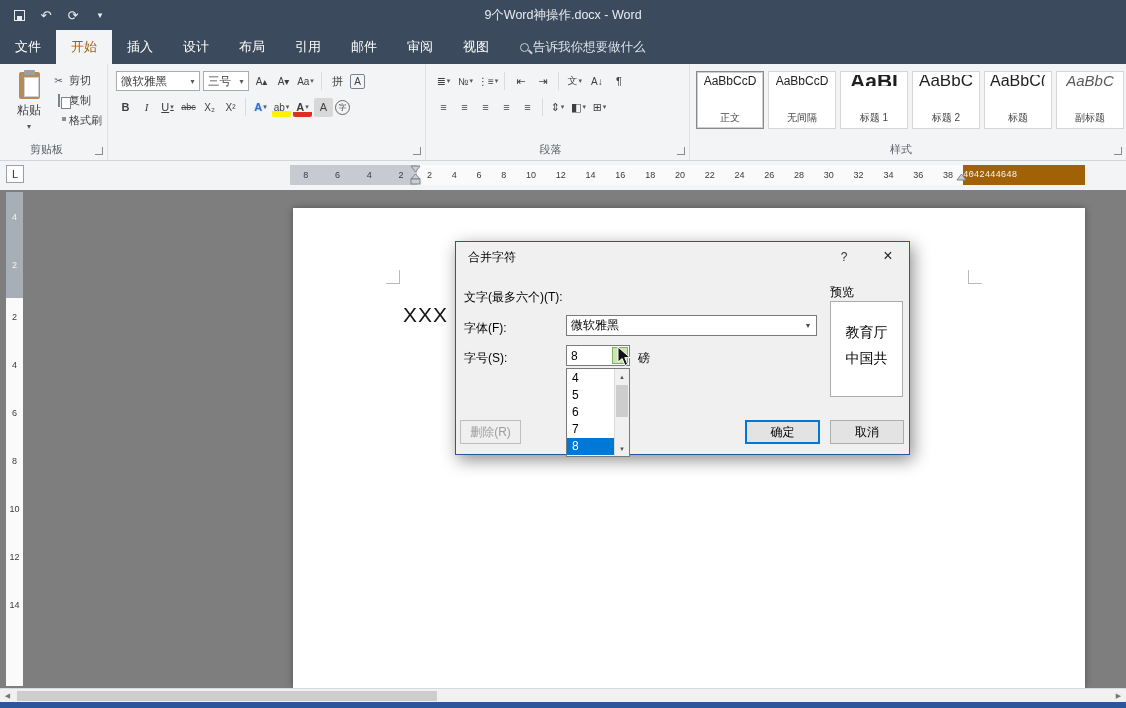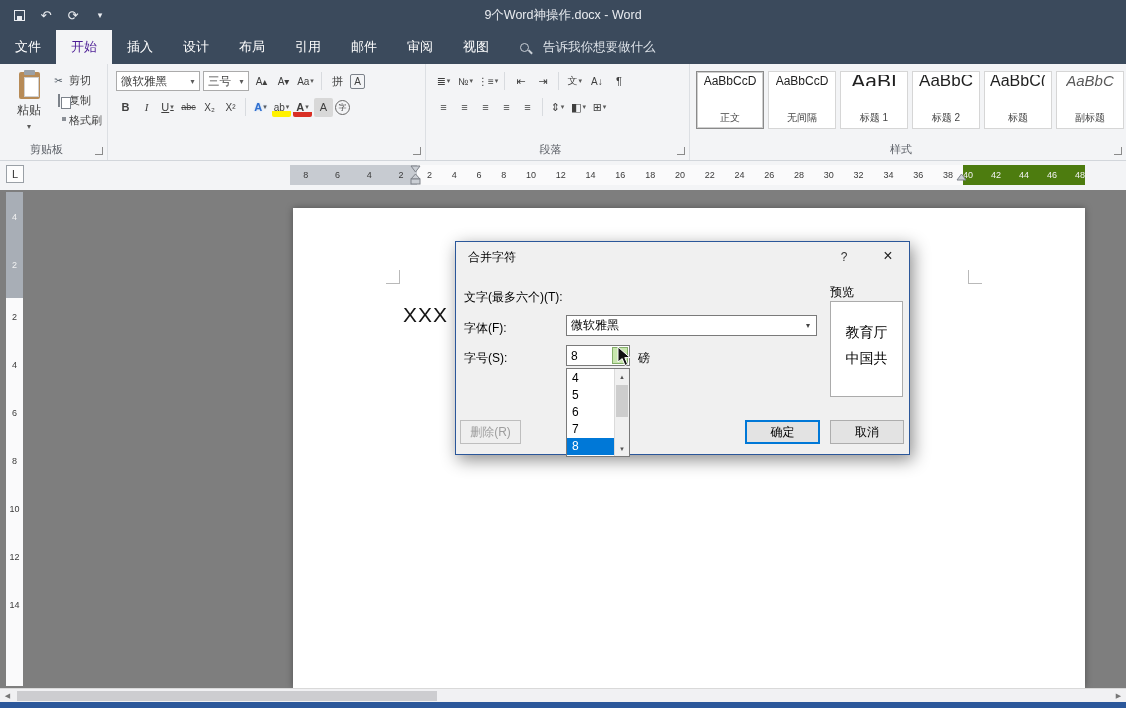--- a/index.html
+++ b/index.html
@@ -12,22 +12,22 @@
   .qbtn { display:flex; align-items:center; justify-content:center; min-width:14px; height:20px; color:#E9ECF0; cursor:default; }
   .qbtn.small { font-size:9px; }
   .i-save { width:11px; height:11px; border:1px solid #E9ECF0; position:relative; }
   .i-save::after { content:""; position:absolute; left:2px; bottom:0; width:5px; height:4px; background:#E9ECF0; }
   .wtitle { position:absolute; left:0; right:0; text-align:center; font-size:12.5px; color:#E9ECF0; pointer-events:none; }
 
   
   .tabrow { position:absolute; top:30px; left:0; right:0; height:34px; background:#3B4A5C; display:flex; align-items:stretch; }
   .tab { display:flex; align-items:center; padding:0 15px; font-size:13px; color:#FFFFFF; cursor:default; }
   .tabs-main { display:flex; align-items:stretch; }
-  .tabs-main .tab:first-child { background:#F3F4F6; color:#4c1d95; }
-  .tellme { display:flex; align-items:center; gap:14px; margin-left:16px; color:#DDE2E8; font-size:12.5px; }
+  .tabs-main .tab:first-child { background:#F3F4F6; color:#a16207; }
+  .tellme { display:flex; align-items:center; gap:4px; margin-left:16px; color:#DDE2E8; font-size:12.5px; }
   .i-search { width:9px; height:9px; border:1.5px solid #C9CFD6; border-radius:50%; position:relative; }
   .i-search::after { content:""; position:absolute; left:7px; top:7px; width:5px; height:1.5px; background:#C9CFD6; transform:rotate(45deg); }
 
   
   .ribbon { position:absolute; top:64px; left:0; right:0; height:97px; background:#F3F4F6; border-bottom:1px solid #D2D6DB; color:#3F3F3F; }
   .rgroup { position:absolute; top:0; height:100%; border-right:1px solid #DCDFE3; }
   .g-clip { left:0; width:108px; }
   .g-font { left:108px; width:318px; }
   .g-para { left:426px; width:264px; }
   .g-styles { left:690px; right:0; border-right:none; }
@@ -65,32 +65,32 @@
   .ic.shad { background:#D8D8D8; }
   .ic.enclose { border:1px solid #666; border-radius:50%; min-width:15px; width:15px; height:15px; font-size:8px; }
   .ic.boxedA { border:1px solid #7C828A; min-width:15px; width:15px; height:15px; font-size:10px; }
   .vsep { width:1px; height:18px; background:#D8DBDF; margin:0 3px; }
 
   .cards { position:absolute; left:6px; top:7px; display:flex; gap:4px; }
   .card { width:68px; height:58px; background:#FFFFFF; border:1px solid #D6D6D6; display:flex; flex-direction:column; align-items:center; justify-content:flex-end; padding:3px 1px; overflow:hidden; cursor:default; }
   .card .pv { flex:1; display:flex; align-items:center; font-size:12px; color:#222; white-space:nowrap; overflow:hidden; }
   .card .nm { font-size:10px; color:#444; white-space:nowrap;margin-top:25px; }
   .card:nth-child(1) { border:1px solid #8A8A8A; box-shadow:inset 0 0 0 1px #CFCFCF; }
-  .card:nth-child(3) .pv { font-size:21px; font-weight:400; color:#1F1F1F; }
+  .card:nth-child(3) .pv { font-size:21px; font-weight:700; color:#1F1F1F; }
   .card:nth-child(4) .pv { font-size:17px; color:#1F1F1F; }
   .card:nth-child(5) .pv { font-size:16px; color:#1F1F1F; }
   .card:nth-child(6) .pv { font-size:15px; color:#5A5A5A; font-style:italic; }
 
   
   .rulerband { position:absolute; top:161px; left:0; right:0; height:29px; background:#F3F4F6; }
   .tabsel { position:absolute; left:6px; top:4px; width:18px; height:18px; background:#FDFDFD; border:1px solid #9AA0A6; display:flex; align-items:center; justify-content:center; font-size:11px; color:#333; cursor:default; }
   .hruler { position:absolute; left:290px; top:4px; width:795px; height:20px; display:flex; font-size:9px; }
   .hr-left { width:127px; background:#C7CBD1; color:#3A3A3A; display:flex; align-items:center; justify-content:space-around; }
   .hr-mid { flex:1; background:#FAFAFB; color:#3A3A3A; display:flex; align-items:center; justify-content:space-around; }
-  .hr-right { width:122px; background:#4d7c0f; color:#F2F2F2; display:flex; align-items:center; justify-content:space-between; }
+  .hr-right { width:122px; background:#a16207; color:#F2F2F2; display:flex; align-items:center; justify-content:flex-start;font-family:Liberation Mono, monospace; }
   .indent-marker { position:absolute; left:120px; top:0; cursor:default; }
   .rindent-marker { position:absolute; left:666px; top:8px; cursor:default; }
 
   
   .docarea { position:absolute; top:190px; left:0; right:0; height:498px; background:#7E7E7E; }
   .vruler { position:absolute; left:6px; top:2px; width:17px; height:494px; font-size:9px; }
   .vr-top { position:relative; height:106px; background:#A8AEB6; color:#F2F2F2; }
   .vr-main { position:relative; height:388px; background:#FAFAFB; color:#3A3A3A; }
   .vnum { position:absolute; left:0; right:0; text-align:center; }
   .vr-top .vnum:nth-child(1){top:20px} .vr-top .vnum:nth-child(2){top:68px}

